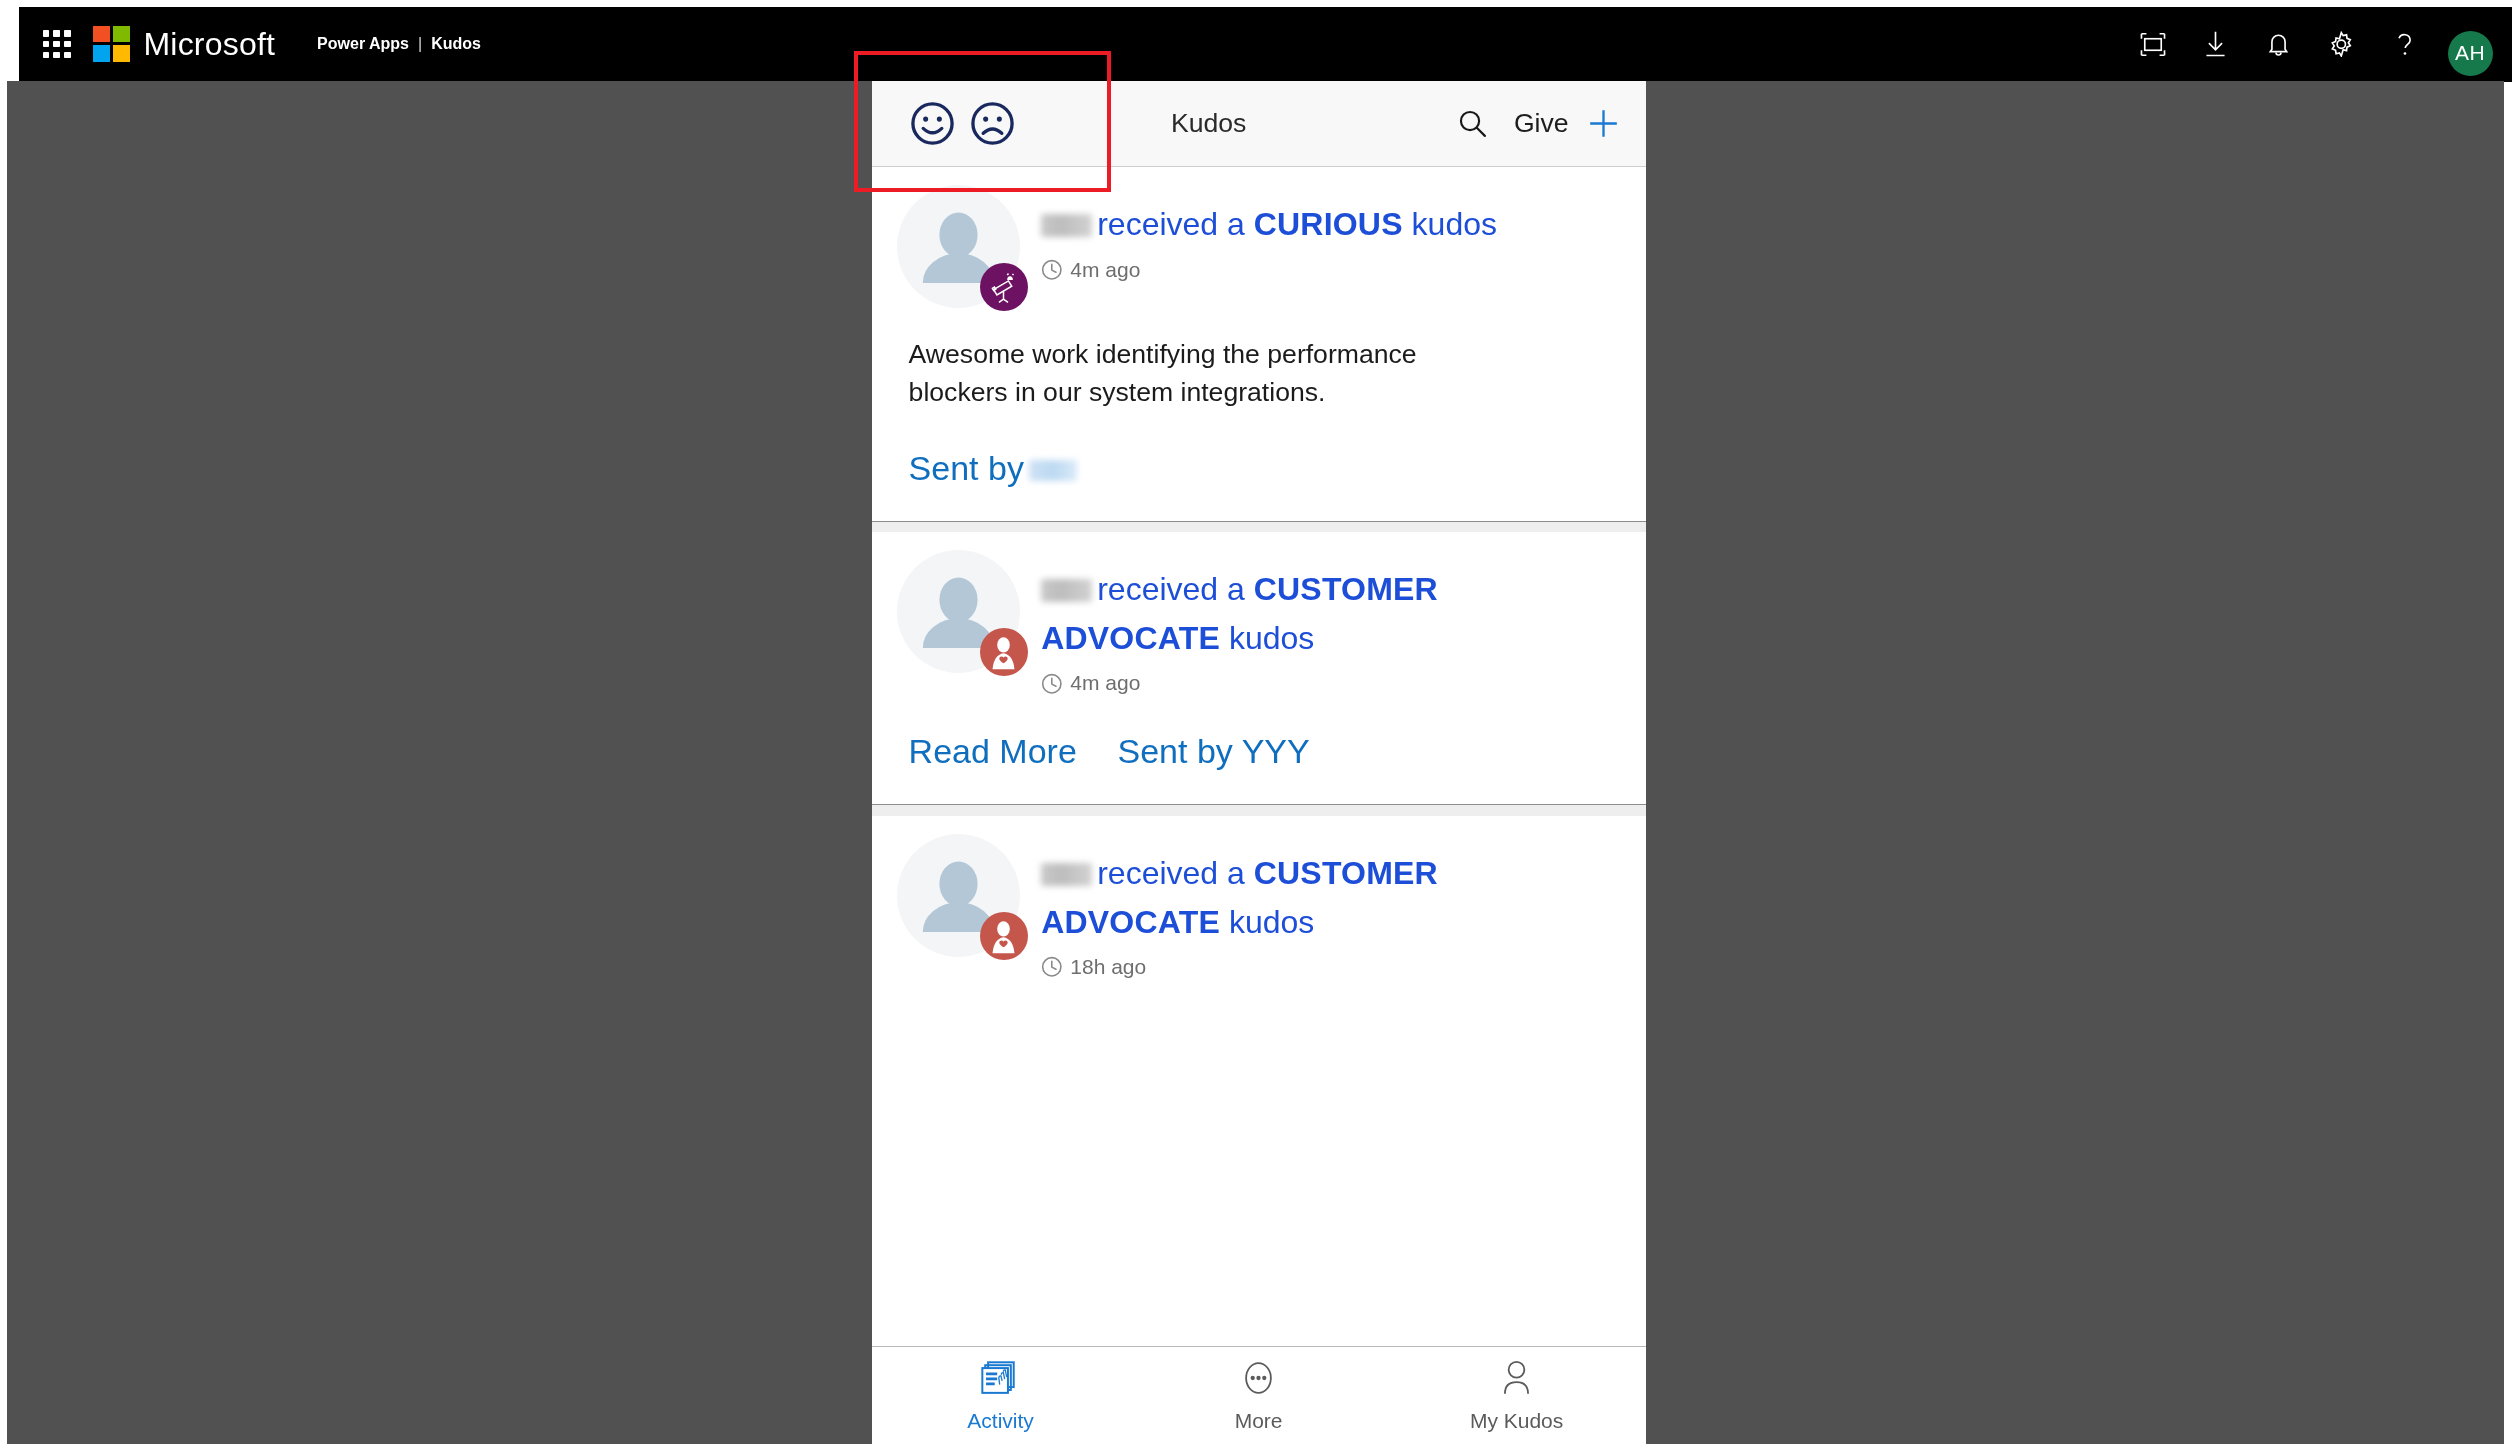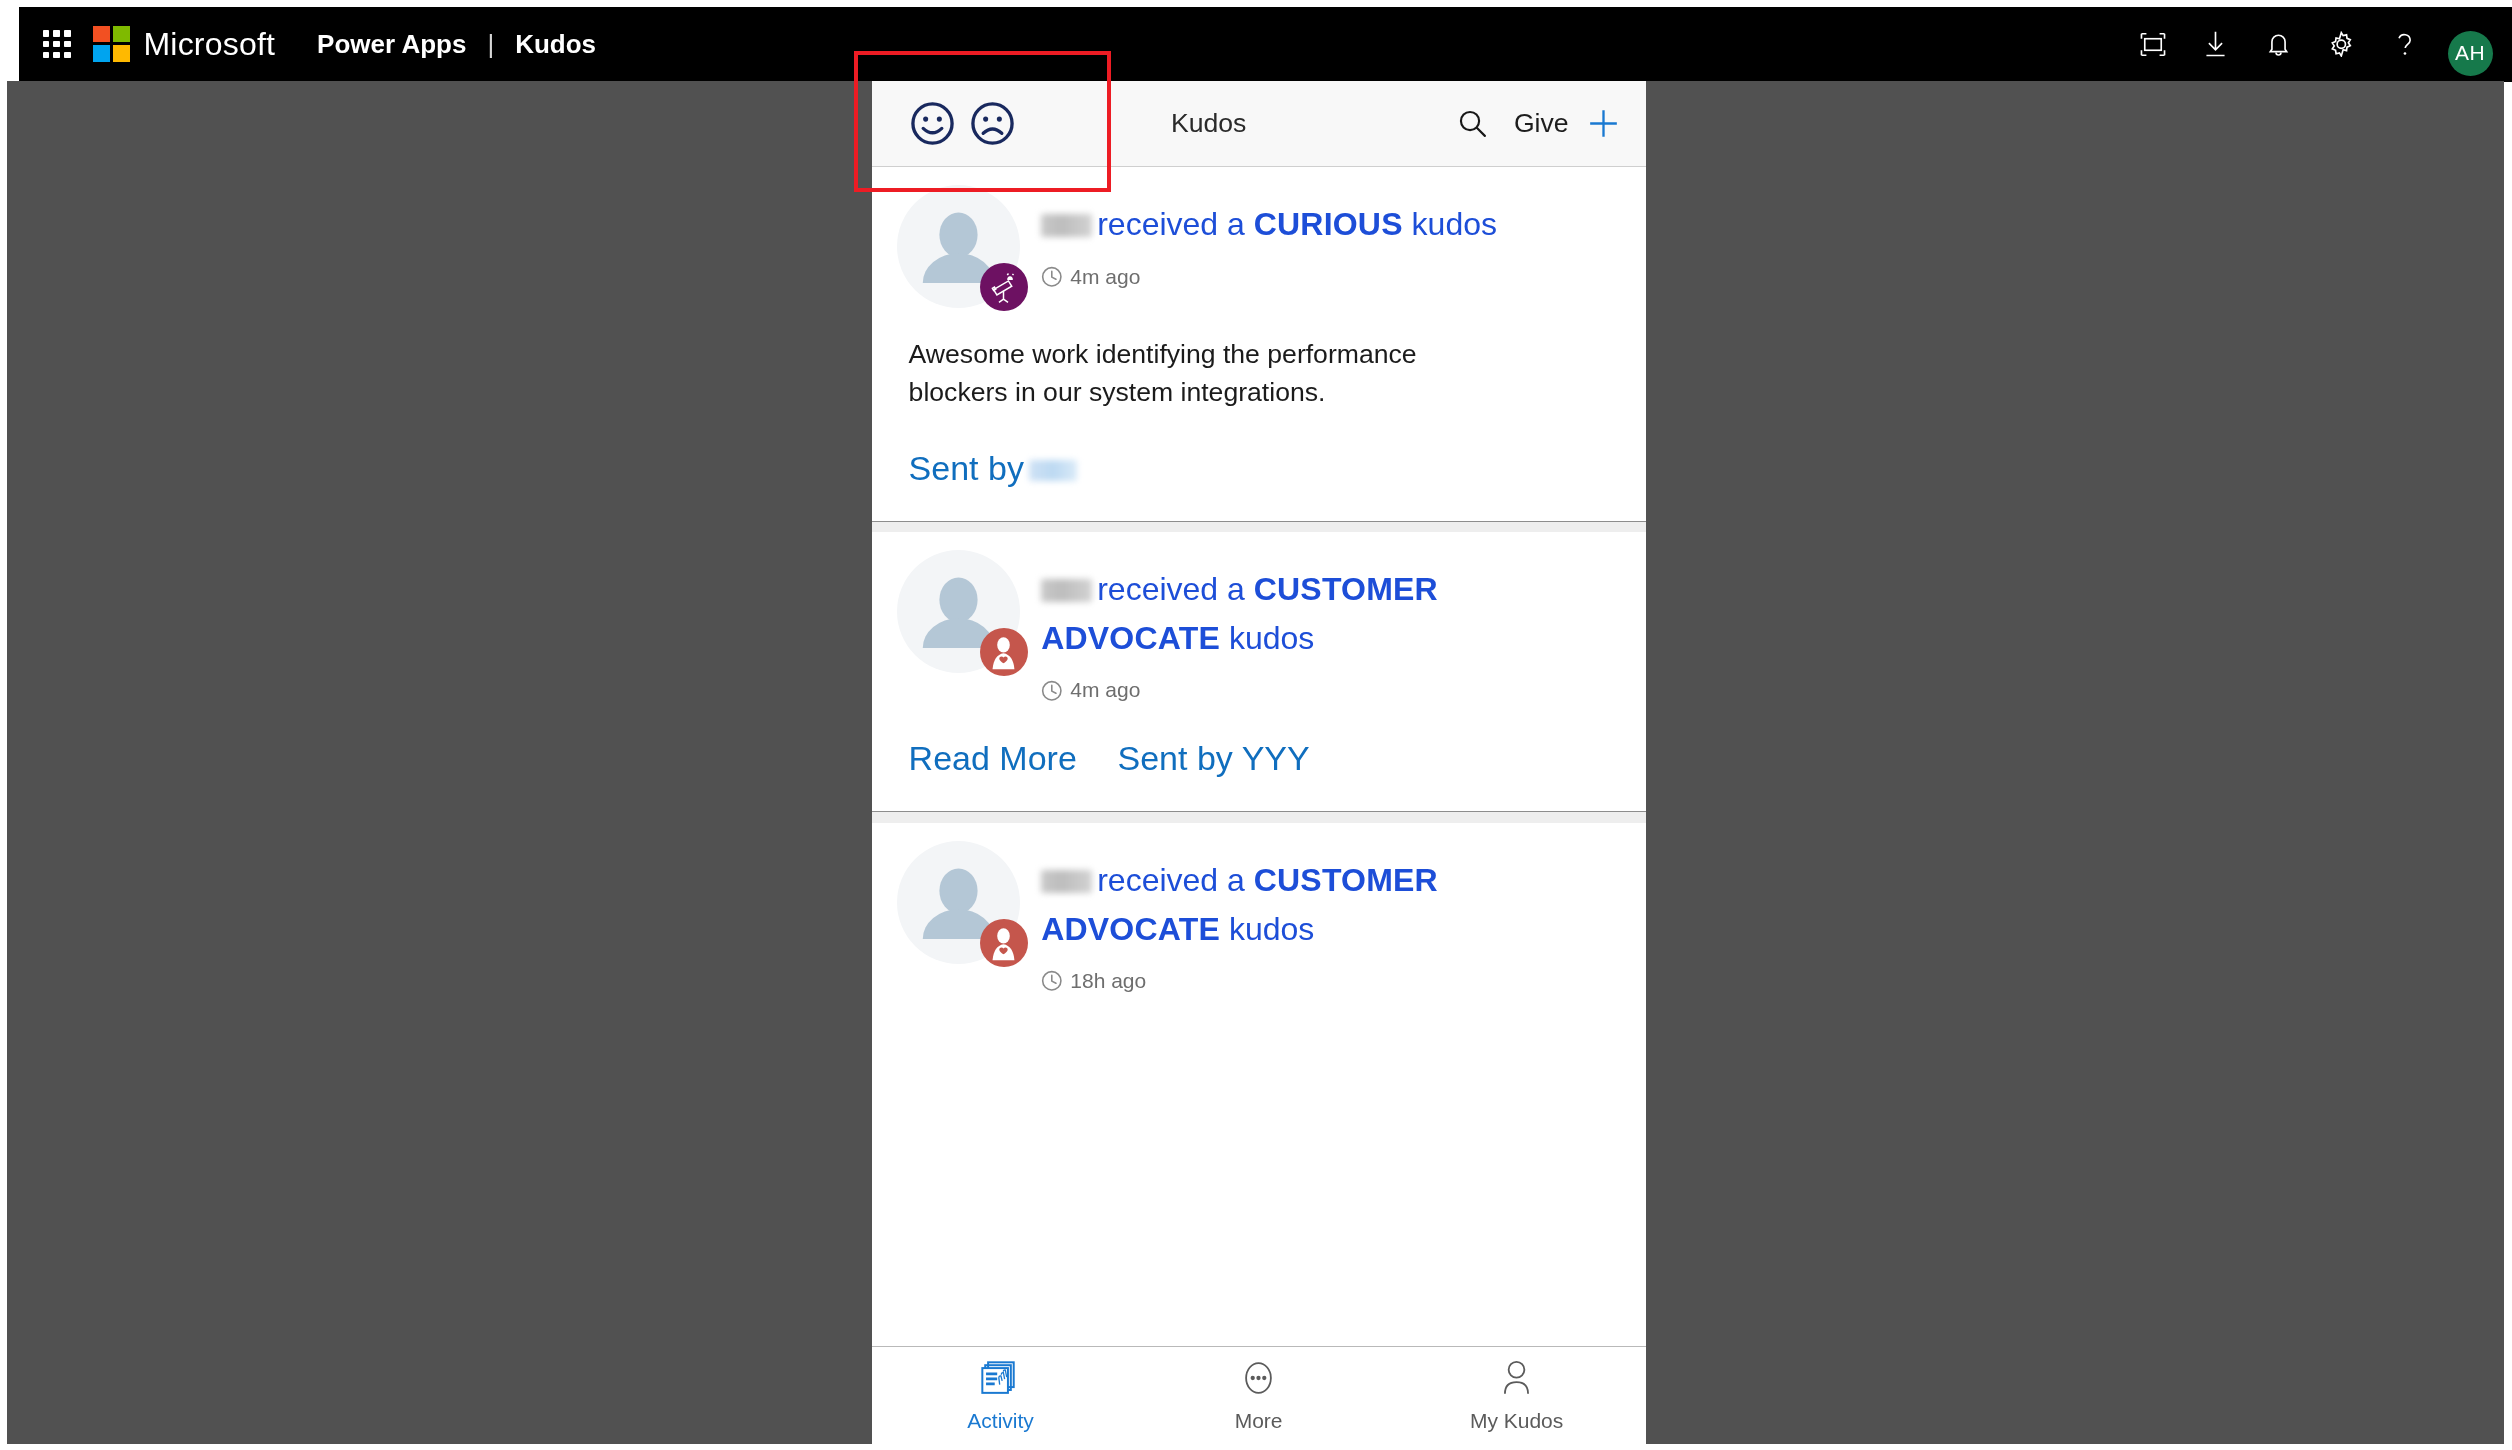--- a/index.html
+++ b/index.html
@@ -58,26 +58,26 @@
   .ms-word {
     color: #ffffff;
     font-size: 32px;
     font-weight: 400;
     letter-spacing: 0.2px;
     margin-right: 42px;
     white-space: nowrap;
   }
   .app-breadcrumb {
     color: #ffffff;
-    font-size: 26px;
+    font-size: 16px;
     font-weight: 700;
     white-space: nowrap;
     display: flex;
     align-items: center;
-    gap: 21px;
+    gap: 9px;
   }
   .app-breadcrumb .sep { font-weight: 400; color: #d6d6d6; }
 
   .suite-right {
     margin-left: auto;
     display: flex;
     align-items: flex-end;
     gap: 0px;
     padding-right: 18px;
   }
@@ -223,21 +223,21 @@
     display: inline-block;
     width: 48px; height: 21.6px;
     background: linear-gradient(90deg,#cfe2f5,#bcd9f2 50%,#d9eaf8);
     filter: blur(3.3px);
     vertical-align: -1.7px;
     margin-left: 5px;
     border-radius: 1.7px;
   }
   .time-row {
     display: flex; align-items: center; gap: 7.5px;
-    margin-top: 16px;
+    margin-top: 9px;
     color: #6e6e6e;
     font-size: 21px;
   }
   .card-body {
     padding: 28px 32px 0 37px;
     font-size: 26.6px;
     line-height: 1.42;
     color: #1b1b1b;
     max-width: 664px;
   }

